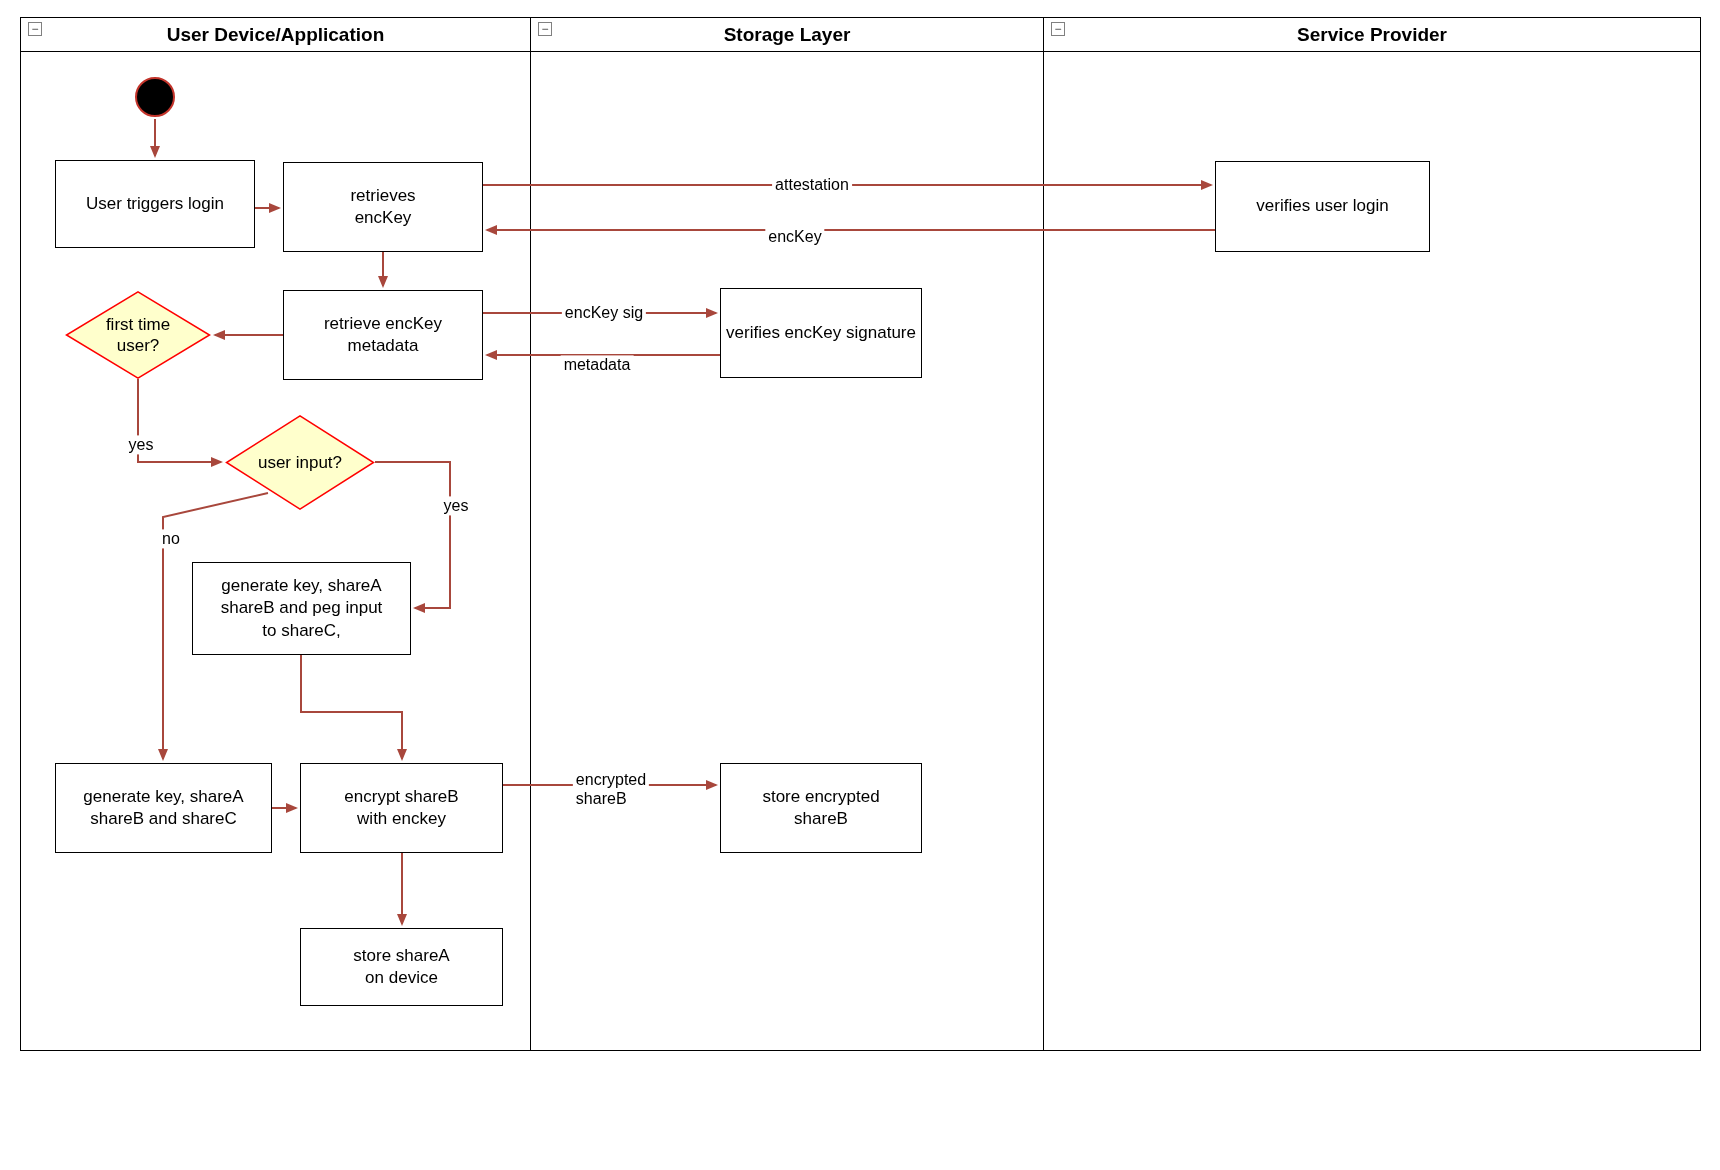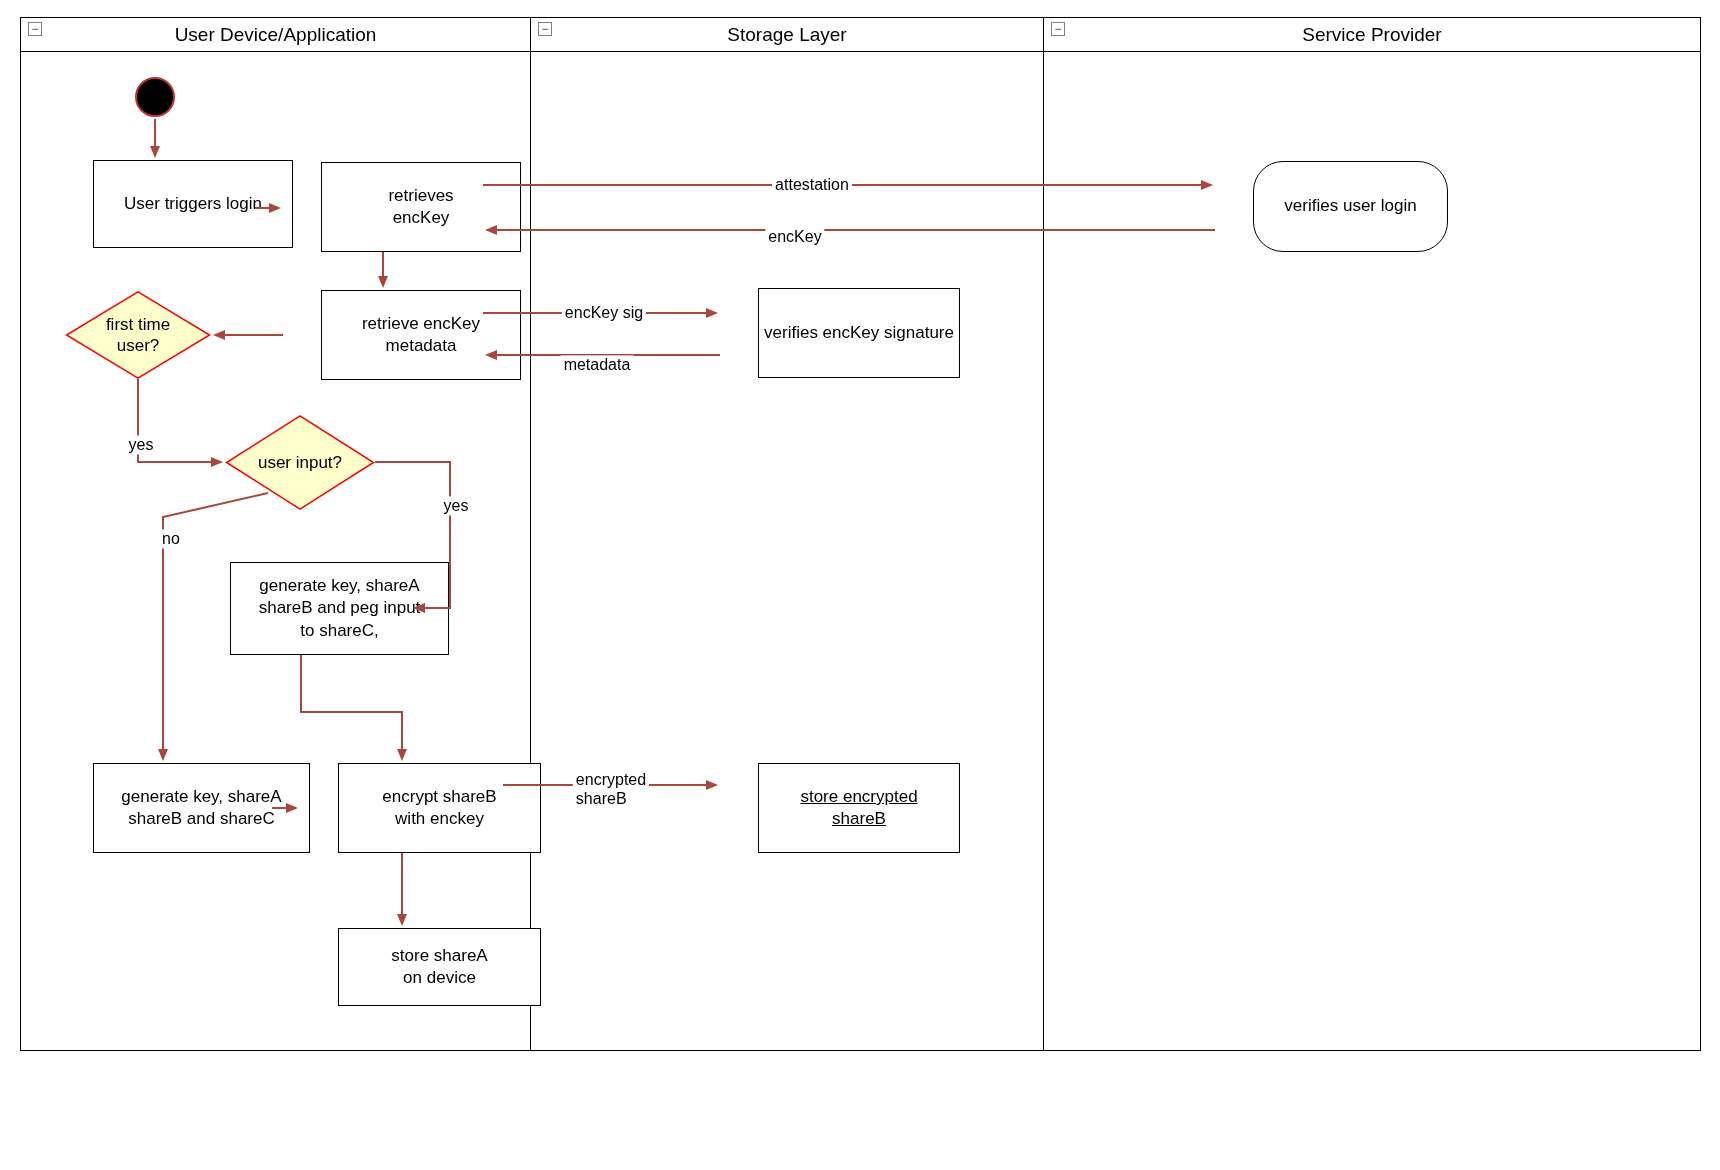--- a/index.html
+++ b/index.html
@@ -12,27 +12,27 @@
     --frame-border:#000000;
     --start-fill:#000000;
     --start-ring:#c3342b;
   }
   .stage{position:relative;width:1720px;height:1170px;background:#fff;color:#000;
          font-family:"Liberation Sans",sans-serif;overflow:hidden;}
   .lane{position:absolute;top:17px;height:1034px;border:1px solid var(--frame-border);
         box-sizing:border-box;}
   .lane-header{position:relative;height:33px;border-bottom:1px solid var(--frame-border);
         display:flex;align-items:center;justify-content:center;}
-  .lane-title{font-weight:normal;font-size:19px;}
+  .lane-title{font-weight:bold;font-size:19px;}
   .collapse-box{position:absolute;left:7px;top:4px;width:14px;height:14px;
         border:1px solid #808080;box-sizing:border-box;display:flex;align-items:center;
         justify-content:center;font-size:12px;line-height:1;color:#444;background:#fff;cursor:pointer;}
   .node{position:absolute;background:var(--node-fill);border:1px solid var(--node-border);
         box-sizing:border-box;display:flex;align-items:center;justify-content:center;
-        text-align:center;font-size:17px;line-height:1.3;white-space:pre-line;padding:2px;margin-left:38px;}
+        text-align:center;font-size:17px;line-height:1.3;white-space:pre-line;padding:2px;}
   .start-node{position:absolute;border-radius:50%;background:var(--start-fill);
         border:2px solid var(--start-ring);box-sizing:border-box;}
   .diamond{position:absolute;}
   .diamond svg{position:absolute;left:0;top:0;width:100%;height:100%;overflow:visible;}
   .diamond polygon{fill:var(--diamond-fill);stroke:var(--diamond-border);stroke-width:1.5;
         vector-effect:non-scaling-stroke;}
   .diamond-label{position:absolute;left:0;top:0;right:0;bottom:0;display:flex;align-items:center;
         justify-content:center;text-align:center;font-size:17px;line-height:1.25;white-space:pre-line;}
   .edges{position:absolute;left:0;top:0;pointer-events:none;}
   .edge{stroke:var(--arrow-color);stroke-width:2;fill:none;}
@@ -64,21 +64,21 @@
     </div>
   </div>
 
   <div class="start-node" style="left:135px;top:77px;width:40px;height:40px;"></div>
 
   <div class="node" style="left:55px;top:160px;width:200px;height:88px;">User triggers login</div>
 
   <div class="node" style="left:283px;top:162px;width:200px;height:90px;">retrieves
 encKey</div>
 
-  <div class="node" style="left:1215px;top:161px;width:195px;height:91px;border-radius:30px;">verifies user login</div>
+  <div class="node" style="left:1215px;top:161px;width:215px;height:91px;">verifies user login</div>
 
   <div class="node" style="left:283px;top:290px;width:200px;height:90px;">retrieve encKey
 metadata</div>
 
   <div class="node" style="left:720px;top:288px;width:202px;height:90px;">verifies encKey signature</div>
 
   <div class="diamond" style="left:225px;top:415px;width:150px;height:95px;">
     <svg viewBox="0 0 100 100" preserveAspectRatio="none">
       <polygon points="50,1 99,50 50,99 1,50"></polygon>
     </svg>
@@ -96,21 +96,21 @@
   <div class="node" style="left:192px;top:562px;width:219px;height:93px;">generate key, shareA
 shareB and peg input
 to shareC,</div>
 
   <div class="node" style="left:55px;top:763px;width:217px;height:90px;">generate key, shareA
 shareB and shareC</div>
 
   <div class="node" style="left:300px;top:763px;width:203px;height:90px;">encrypt shareB
 with enckey</div>
 
-  <div class="node" style="left:720px;top:763px;width:202px;height:90px;text-decoration:underline;">store encrypted
+  <div class="node" style="left:720px;top:763px;width:202px;height:90px;">store encrypted
 shareB</div>
 
   <div class="node" style="left:300px;top:928px;width:203px;height:78px;">store shareA
 on device</div>
 
   <svg class="edges" width="1720" height="1170" viewBox="0 0 1720 1170">
     <defs>
       <marker id="arrowhead" markerUnits="userSpaceOnUse" markerWidth="14" markerHeight="12" refX="10" refY="5" orient="auto">
         <path d="M0,0 L12,5 L0,10 Z"></path>
       </marker>

